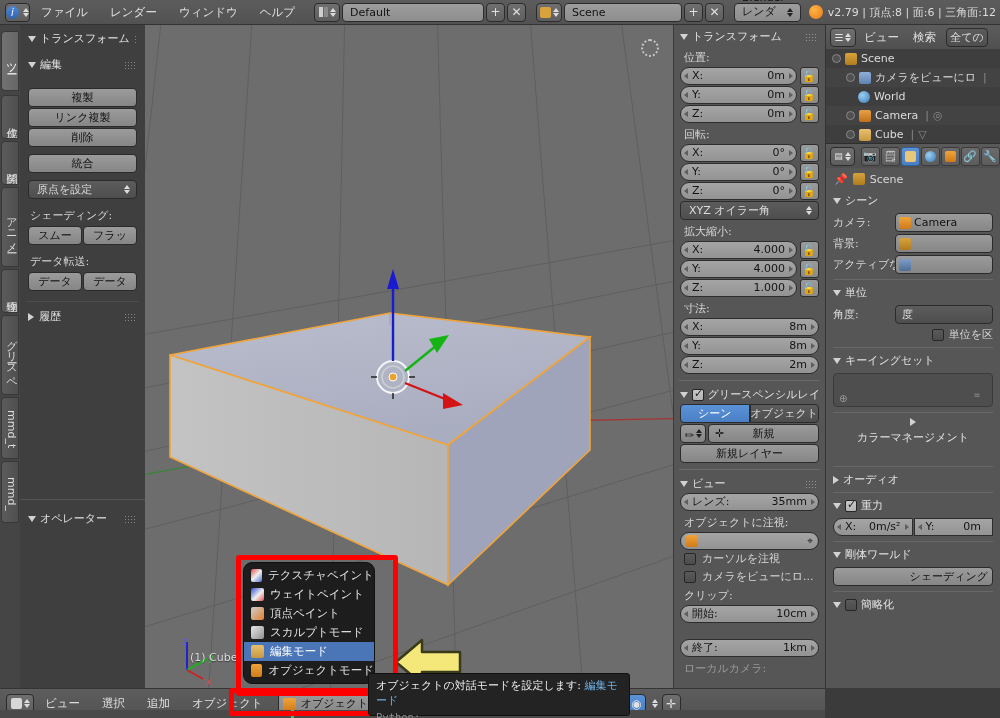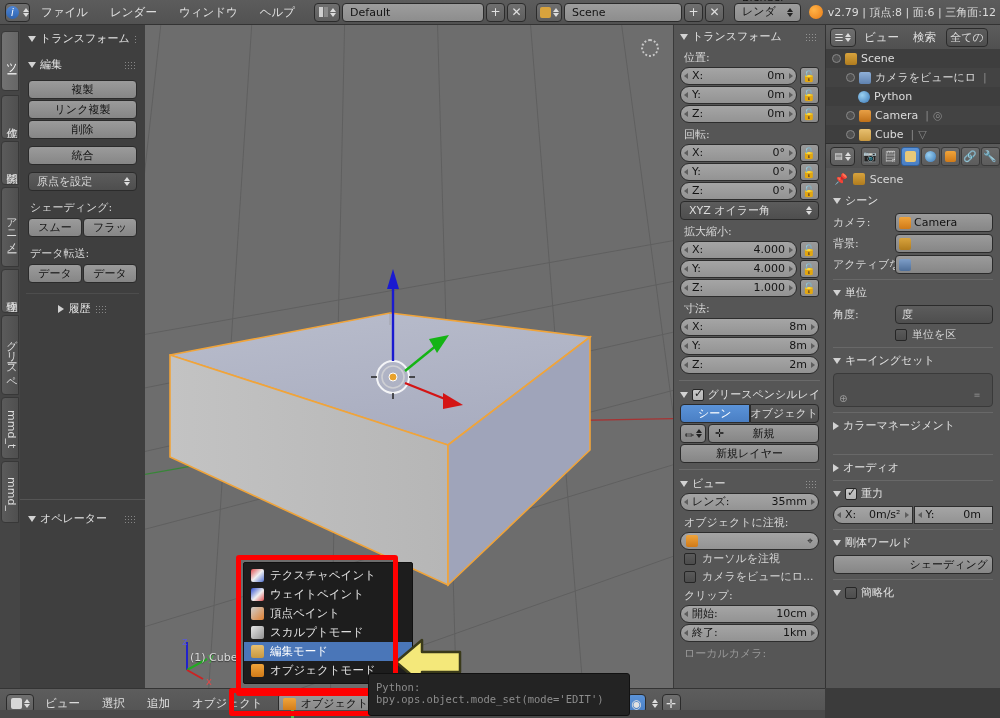--- a/index.html
+++ b/index.html
@@ -146,22 +146,22 @@
              margin: 5px 0; }
 
   
   #bottombar { position: absolute; left: 0; top: 688px; width: 825px; height: 30px;
                background: linear-gradient(#5d5d5d,#525252); border-top: 1px solid #343434;
                display: flex; align-items: center; }
   #timeline { position: absolute; left: 0; top: 710px; width: 825px; height: 8px;
               background: #4a4a4a; }
 
   
-  #modemenu { position: absolute; left: 243px; top: 562px; width: 170px;
-              background: #1d1d1d; border: 1px solid #111; border-radius: 2px;
+  #modemenu { position: absolute; left: 243px; top: 562px; width: 132px;
+              background: #1d1d1d; border: 1px solid #111; border-radius: 9px;
               padding: 3px 0; z-index: 40; }
   .mrow { height: 19px; display: flex; align-items: center; gap: 6px;
           padding-left: 7px; color: #e4e4e4; font-size: 11.5px; white-space: nowrap; }
   .mrow.sel { background: #4a76b8; color: #fff; }
   #redbox { position: absolute; left: 236px; top: 555px; width: 162px; height: 141px;
             border: 5px solid #ff0000; border-radius: 3px; z-index: 45; }
   #redbox2 { position: absolute; left: 229px; top: 688px; width: 168px; height: 28px;
              border: 5px solid #ff0000; border-radius: 3px; z-index: 46; }
   #arrow { position: absolute; left: 392px; top: 636px; z-index: 44; }
   #tooltip { position: absolute; left: 368px; top: 673px; width: 262px; height: 43px;
@@ -259,21 +259,21 @@
 
   <div id="toolshelf">
     <div class="sect-title" style="margin:6px 8px 5px 8px;justify-content:space-between;">
       <span style="display:flex;align-items:center;gap:4px;">
         <span class="tri"></span>
         <span>トランスフォーム</span>
       </span>
       <span class="grip"></span>
     </div>
 
-    <div class="sect-title" style="margin:11px 8px 8px 8px;justify-content:space-between;">
+    <div class="sect-title" style="margin:11px 8px 16px 8px;justify-content:space-between;">
       <span style="display:flex;align-items:center;gap:4px;">
         <span class="tri"></span>
         <span>編集</span>
       </span>
       <span class="grip"></span>
     </div>
     <div class="grp">
       <div class="btn tbtn">複製</div>
       <div class="btn tbtn">リンク複製</div>
       <div class="btn tbtn">削除</div>
@@ -291,21 +291,21 @@
         <div class="btn" style="flex:1;">フラッ</div>
       </div>
       <div class="lbl" style="margin:9px 0 3px 2px;">データ転送:</div>
       <div style="display:flex;gap:1px;">
         <div class="btn" style="flex:1;">データ</div>
         <div class="btn" style="flex:1;">データ</div>
       </div>
     </div>
 
     <div style="height:1px;background:#333;border-bottom:1px solid #4d4d4d;margin:10px 6px 0 6px;"></div>
-    <div class="sect-title" style="margin:7px 8px 0 8px;justify-content:center;">
+    <div class="sect-title" style="margin:7px 8px 0 8px;justify-content:space-between;">
       <span style="display:flex;align-items:center;gap:5px;">
         <span class="tri r"></span>
         <span>履歴</span>
       </span>
       <span class="grip"></span>
     </div>
 
     <div style="position:absolute;left:0;bottom:188px;width:125px;height:1px;background:#333;border-bottom:1px solid #555;"></div>
     <div class="sect-title" style="position:absolute;left:8px;bottom:162px;width:109px;justify-content:space-between;">
       <span style="display:flex;align-items:center;gap:4px;">
@@ -605,21 +605,21 @@
     <div class="sublabel">クリップ:</div>
     <div class="prow">
       <div class="field" style="flex:1;">
         <span class="ar-l"></span>
           <span class="ar-r"></span>
         <span class="lab">開始:</span>
         <span class="val">10cm</span>
       </div>
     </div>
     <div class="prow">
-      <div class="field" style="flex:1;">
+      <div class="field" style="flex:1;margin-top:15px;">
         <span class="ar-l"></span>
           <span class="ar-r"></span>
         <span class="lab">終了:</span>
         <span class="val">1km</span>
       </div>
     </div>
     <div class="sublabel" style="color:#999;">ローカルカメラ:</div>
   </div>
 
   <div id="outliner">
@@ -641,21 +641,21 @@
       <span>Scene</span>
     </div>
     <div class="orow alt" style="padding-left:20px;">
       <span class="odot"></span>
       <span style="width:12px;height:12px;background:linear-gradient(#8fb0d8,#5f82b0);border-radius:2px;"></span>
       <span>カメラをビューにロ</span>
       <span style="color:#888;margin-left:3px;">|</span>
     </div>
     <div class="orow" style="padding-left:32px;">
       <span style="width:12px;height:12px;border-radius:50%;background:radial-gradient(circle at 35% 35%,#9ad0f0,#3a78b8);"></span>
-      <span>Python</span>
+      <span>World</span>
     </div>
     <div class="orow alt" style="padding-left:20px;">
       <span class="odot"></span>
       <span style="width:12px;height:12px;background:linear-gradient(#e8a046,#c07018);border-radius:2px;"></span>
       <span>Camera</span>
       <span style="color:#888;margin-left:3px;">|</span>
       <span style="opacity:.45;">◎</span>
     </div>
     <div class="orow" style="padding-left:20px;">
       <span class="odot"></span>
@@ -726,37 +726,37 @@
       <div class="sepline"></div>
 
       <div class="sect-title" style="margin-bottom:5px;">
         <span class="tri"></span>
         <span>単位</span>
       </div>
       <div class="prow2">
         <span class="k">角度:</span>
         <div class="v btn dark" style="text-align:left;padding-left:6px;">度</div>
       </div>
-      <div style="display:flex;align-items:center;gap:5px;margin-left:62px;margin-top:3px;">
+      <div style="display:flex;align-items:center;gap:5px;margin-left:62px;margin-top:3px;justify-content:flex-end;">
         <span class="cbox"></span>
         <span class="lbl">単位を区</span>
       </div>
       <div class="sepline"></div>
 
       <div class="sect-title" style="margin-bottom:5px;">
         <span class="tri"></span>
         <span>キーイングセット</span>
       </div>
       <div style="height:34px;background:#4e4e4e;border:1px solid #3a3a3a;border-radius:4px;position:relative;">
         <span style="position:absolute;left:5px;bottom:2px;color:#9a9a9a;font-size:10px;">⊕</span>
         <span style="position:absolute;right:10px;bottom:4px;color:#9a9a9a;font-size:10px;">＝</span>
       </div>
       <div class="sepline"></div>
 
-      <div class="sect-title" style="margin-bottom:21px;">
+      <div class="sect-title" style="margin-bottom:21px;flex-direction:column;">
         <span class="tri r"></span>
         <span>カラーマネージメント</span>
       </div>
       <div class="sepline"></div>
       <div class="sect-title" style="margin-bottom:4px;">
         <span class="tri r"></span>
         <span>オーディオ</span>
       </div>
       <div class="sepline"></div>
 
@@ -877,16 +877,19 @@
       <span>オブジェクトモード</span>
     </div>
   </div>
 
   <div id="redbox"></div>
   <div id="redbox2"></div>
   <svg id="arrow" width="72" height="52" viewBox="0 0 72 52">
     <polygon points="4,26 30,4 30,16 68,16 68,36 30,36 30,48" fill="#f4e87a" stroke="#3a3a1a" stroke-width="2.5" stroke-linejoin="round"></polygon>
   </svg>
   <div id="tooltip">
+    <div class="t1">
+      <span>オブジェクトの対話モードを設定します: </span><b>編集モード</b>
+    </div>
     <div class="t2">Python: bpy.ops.object.mode_set(mode='EDIT')</div>
   </div>
 
 </div>
 
 </body></html>

